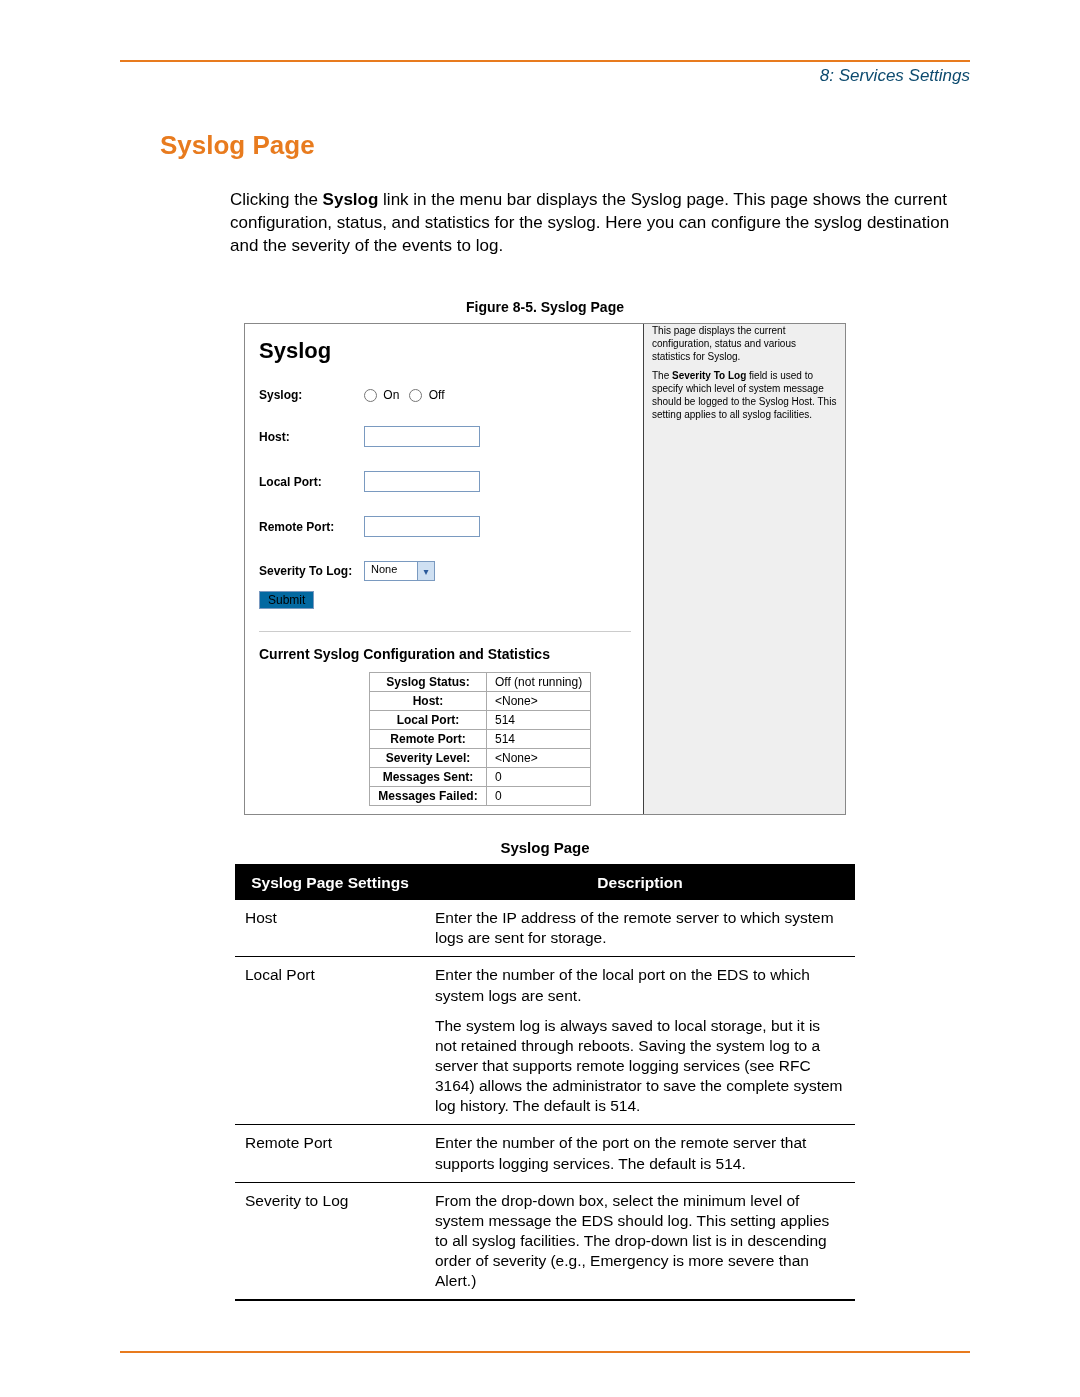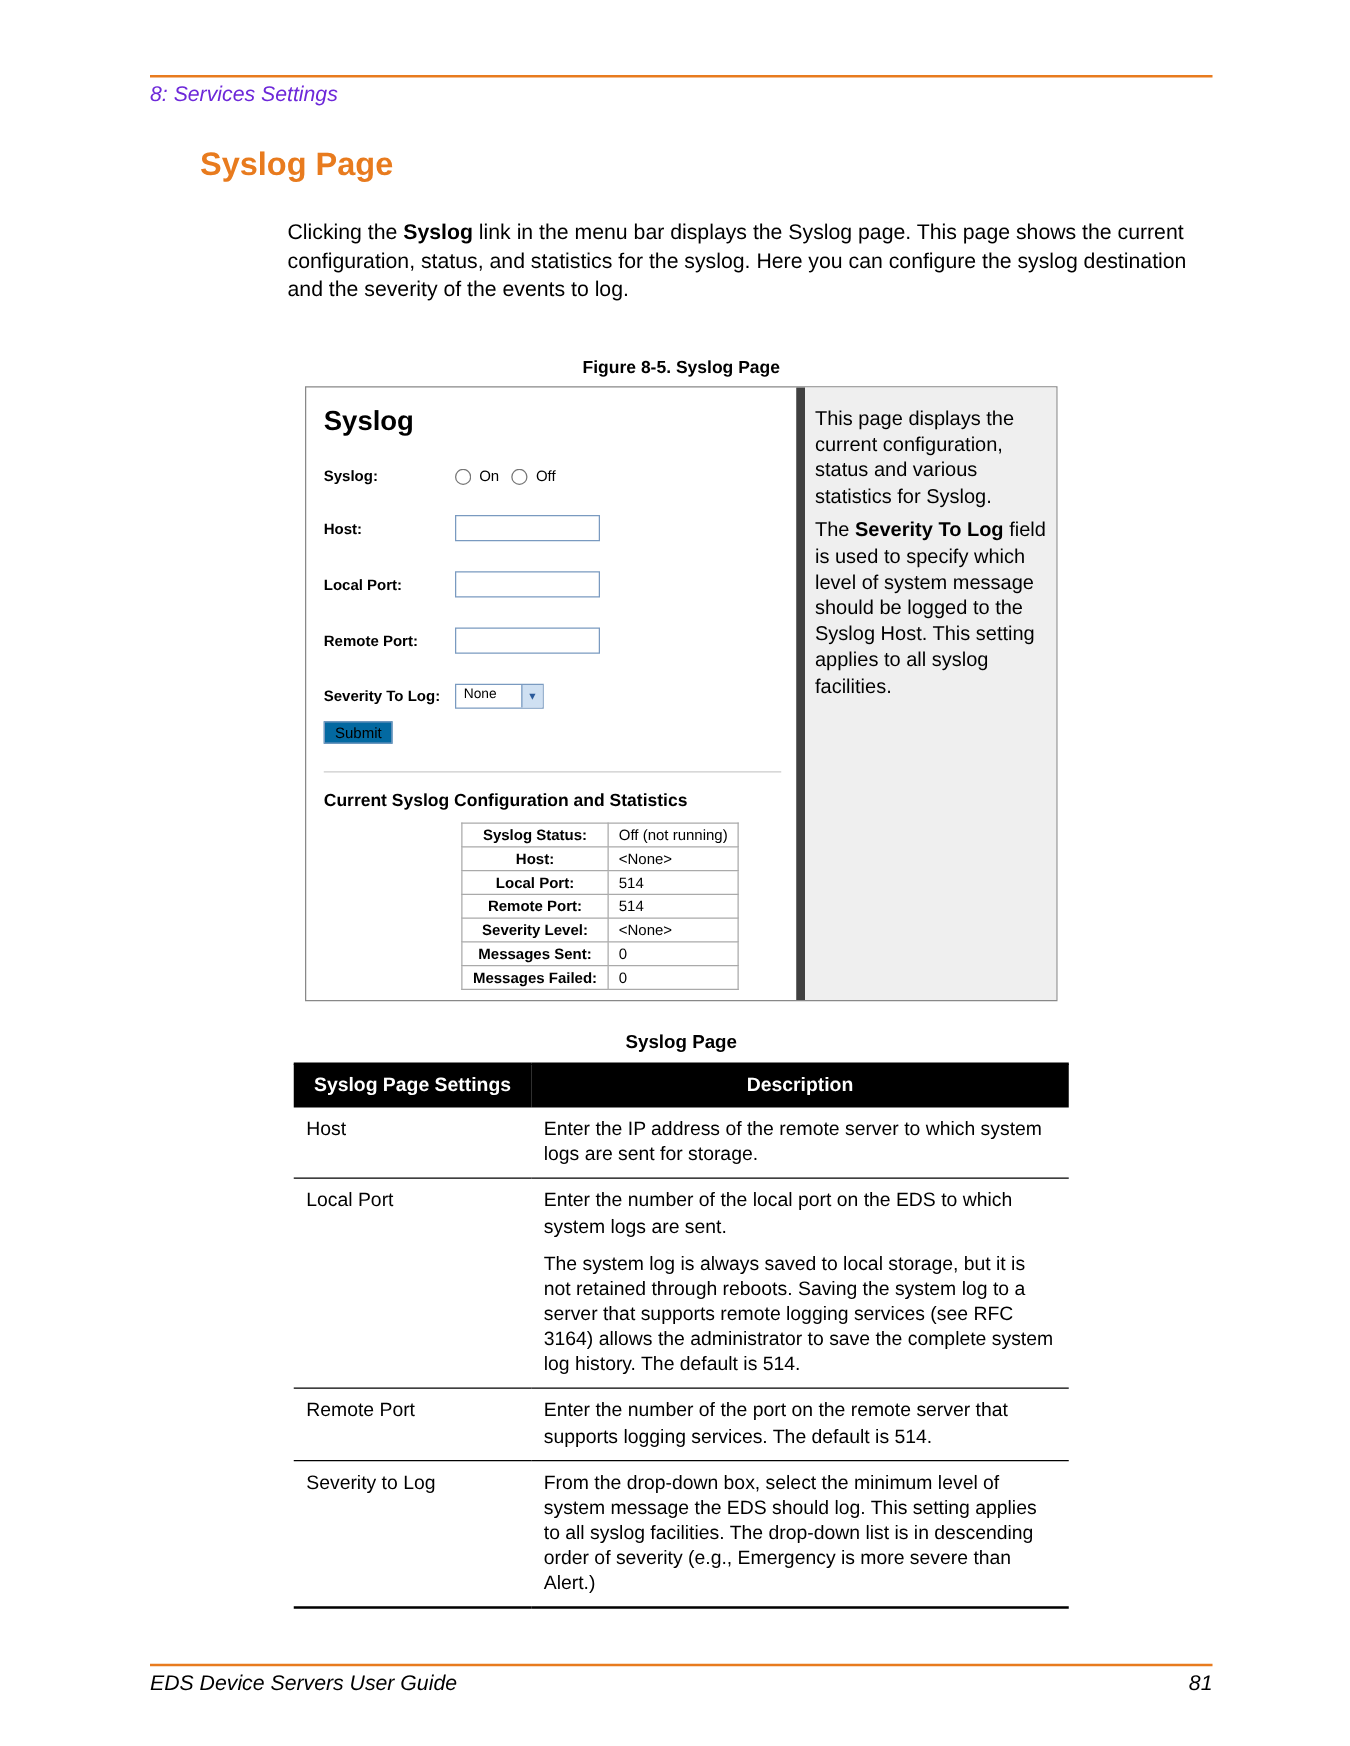--- a/index.html
+++ b/index.html
@@ -14,24 +14,25 @@
     height: 1397px;
     position: relative;
     box-sizing: border-box;
     padding: 60px 110px 50px 120px;
   }
   .header-rule {
     border-top: 2px solid #e87b1e;
     margin-bottom: 4px;
   }
   .header-text {
+    text-align: right;
     font-style: italic;
     font-size: 17px;
-    color: #6d28d9;
-    margin-bottom: 30px;
+    color: #0c4a6e;
+    margin-bottom: 44px;
   }
   .h1 {
     color: #e87b1e;
     font-size: 26px;
     font-weight: bold;
     margin: 0 0 28px 40px;
   }
   .intro {
     margin-left: 110px;
     font-size: 17px;
@@ -54,23 +55,23 @@
     background: #fff;
     font-size: 12px;
   }
   .shot-main {
     flex: 1;
     padding: 14px 12px 8px 14px;
   }
   .shot-side {
     width: 185px;
     background: #efefef;
-    border-left: 7px solid #404040;
-    padding: 16px 8px;
-    font-size: 16px;
+    border-left: 1px solid #404040;
+    padding: 0 8px;
+    font-size: 10px;
     line-height: 1.3;
   }
   .shot-title {
     font-size: 22px;
     font-weight: bold;
     margin-bottom: 14px;
   }
   .form-row {
     display: flex;
     align-items: center;
@@ -322,18 +323,14 @@
           <td>Severity to Log</td>
           <td>
             <div class="cell-para">From the drop-down box, select the minimum level of system message the EDS should log. This setting applies to all syslog facilities. The drop-down list is in descending order of severity (e.g., Emergency is more severe than Alert.)</div>
           </td>
         </tr>
       </tbody>
   </table>
 
   <div class="footer">
     <div class="footer-rule"></div>
-    <div class="footer-row">
-      <span>EDS Device Servers User Guide</span>
-      <span>81</span>
-    </div>
   </div>
 </div>
 
 </body></html>

